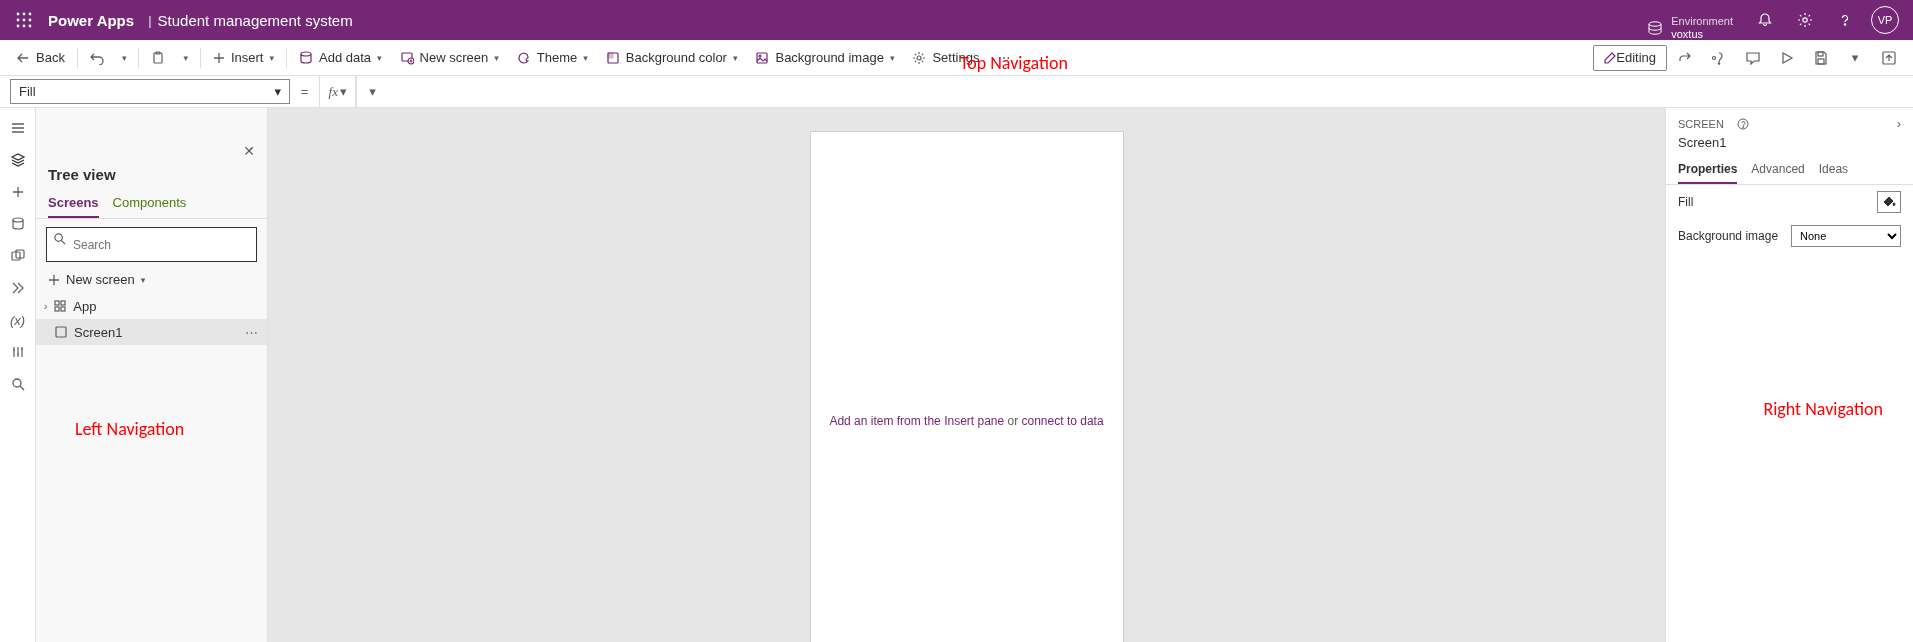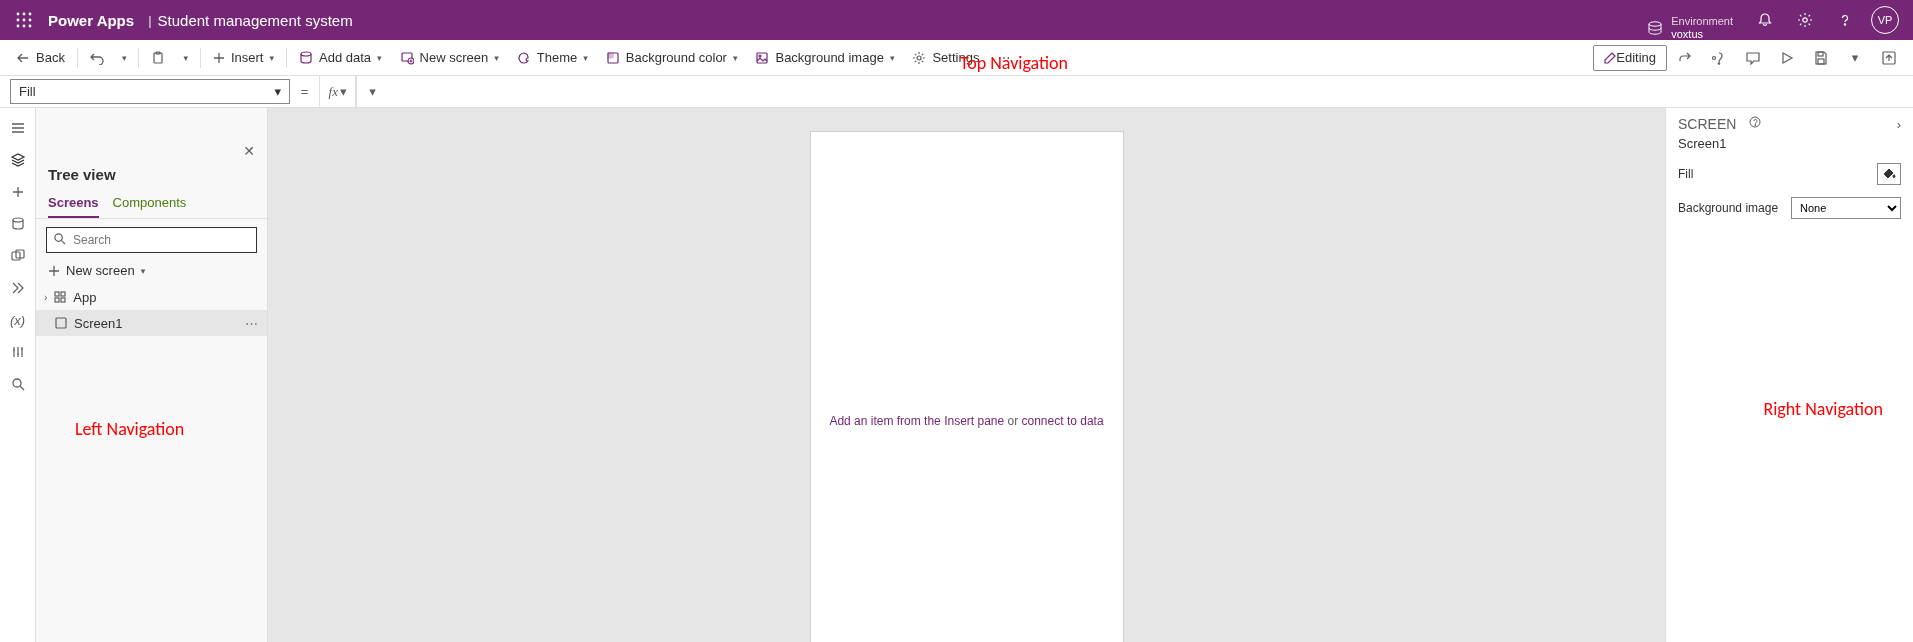--- a/index.html
+++ b/index.html
@@ -47,39 +47,39 @@
 
 
 .treepanel { width: 232px; background: #f8f8f8; border-right: 1px solid #e1dfdd; display: flex; flex-direction: column; }
 .treepanel .thead { display: flex; align-items: center; justify-content: space-between; padding: 10px 12px 6px; }
 .treepanel .thead h3 { font-size: 15px; font-weight: 600; margin-top: 48px; }
 .treepanel .closebtn { cursor: pointer; color: #605e5c; font-size: 14px; }
 .treepanel .tabs { display: flex; gap: 14px; padding: 0 12px; border-bottom: 1px solid #e1dfdd; }
 .treepanel .tab { padding: 6px 0; font-size: 13px; cursor: pointer; color: #4d7c0f; }
 .treepanel .tab.active { color: #742774; border-bottom: 2px solid #742774; font-weight: 600; }
 .treepanel .searchwrap { padding: 8px 10px 4px; }
-.treepanel .search { width: 100%; height: 26px; border: 1px solid #323130; padding: 0 6px 0 26px; font-size: 12px; background: #fff; }
+.treepanel .search { width: 100%; height: 35px; border: 1px solid #323130; padding: 0 6px 0 26px; font-size: 12px; background: #fff; }
 .treepanel .searchbox { position: relative; }
 .treepanel .searchbox .sicon { position: absolute; left: 7px; top: 5px; color: #605e5c; }
 .treepanel .newscreen { display: flex; align-items: center; gap: 6px; padding: 6px 12px; cursor: pointer; color: #323130; font-size: 13px; }
 .treepanel .node { display: flex; align-items: center; gap: 6px; height: 26px; padding: 0 8px; cursor: pointer; font-size: 13px; }
 .treepanel .node.app { padding-left: 8px; }
 .treepanel .node.screen { padding-left: 18px; background: #e6e6e6; }
 .treepanel .node .more { margin-left: auto; color: #605e5c; letter-spacing: 1px; }
 
 
 .canvasarea { flex: 1; background: #e6e6e6; position: relative; display: flex; align-items: flex-start; justify-content: center; padding-top: 24px; }
 .screen-canvas { width: 312px; height: 588px; background: #fff; position: relative; box-shadow: 0 0 0 1px #d2d0ce; }
 .screen-canvas .placeholder { position: absolute; top: 282px; left: 0; right: 0; text-align: center; font-size: 12px; color: #605e5c; }
 .screen-canvas .placeholder .lnk { color: #742774; cursor: pointer; }
 
 
 .proppanel { width: 248px; border-left: 1px solid #e1dfdd; background: #fff; display: flex; flex-direction: column; }
 .proppanel .phead { padding: 8px 12px 4px; display: flex; align-items: center; justify-content: space-between; }
-.proppanel .phead .lab { font-size: 14px; color: #605e5c; display: flex; align-items: flex-start; gap: 13px; }
+.proppanel .phead .lab { font-size: 11px; color: #605e5c; display: flex; align-items: flex-end; gap: 13px; }
 .proppanel .sname { padding: 0 12px 6px; font-size: 13px; }
 .proppanel .ptabs { display: flex; gap: 14px; padding: 0 12px; border-bottom: 1px solid #e1dfdd; }
 .proppanel .ptab { padding: 6px 0; font-size: 12px; cursor: pointer; color: #605e5c; }
 .proppanel .ptab.active { color: #323130; border-bottom: 2px solid #742774; font-weight: 600; }
 .proppanel .prow { display: flex; align-items: center; justify-content: space-between; padding: 6px 12px; font-size: 12px; }
 .proppanel .prow select, .proppanel .prow .pinput { width: 110px; height: 22px; border: 1px solid #8a8886; font-size: 11px; padding: 0 4px; background: #fff; }
 .proppanel .fillbtn { width: 24px; height: 22px; border: 1px solid #8a8886; display: flex; align-items: center; justify-content: center; cursor: pointer; background: #fff; }
 
 svg { display: block; }
 </style>
@@ -393,20 +393,25 @@
         <span>SCREEN</span>
         <svg width="12" height="12" viewBox="0 0 12 12" fill="none" stroke="#605e5c" stroke-width="1">
             <circle cx="6" cy="6" r="5"></circle>
             <path d="M5 5a1.5 1.5 0 1 1 2 1.4c-.5.3-.7.6-.7 1.1"></path>
             <circle cx="6.3" cy="9" r=".5" fill="#605e5c"></circle>
           </svg>
       </span>
       <span style="color:#605e5c;cursor:pointer">›</span>
     </div>
     <div class="sname">Screen1</div>
+    <div class="ptabs">
+      <div class="ptab active">Properties</div>
+      <div class="ptab">Advanced</div>
+      <div class="ptab">Ideas</div>
+    </div>
     <div class="prow">
       <span>Fill</span>
       <div class="fillbtn">
         <svg width="14" height="14" viewBox="0 0 14 14" fill="none" stroke="#323130" stroke-width="1">
             <path d="M7 2l4 4-5 5-4-4zM11 9c0 1 1 2 1 2s1-1 1-2-1-1-1-1-1 0-1 1z" fill="#323130"></path>
           </svg>
       </div>
     </div>
     <div class="prow">
       <span>Background image</span>

